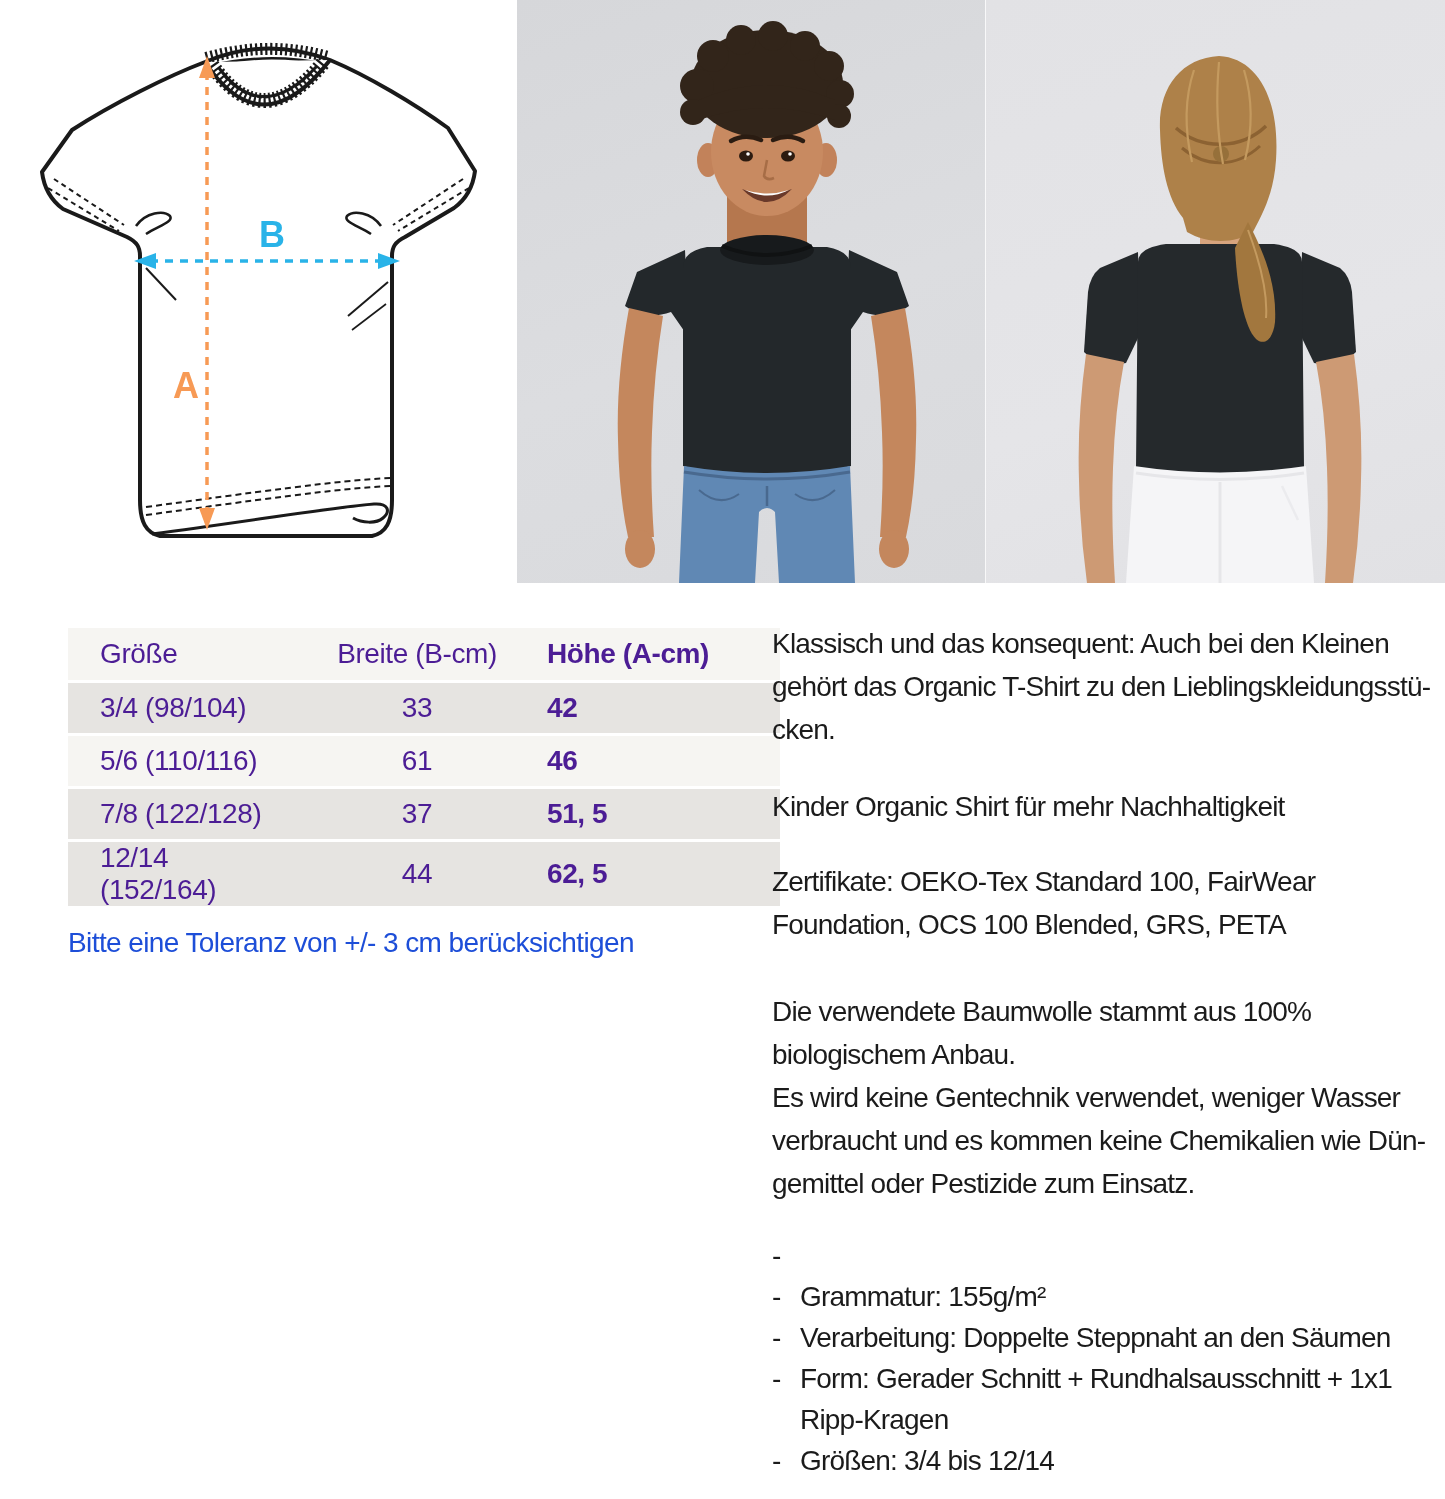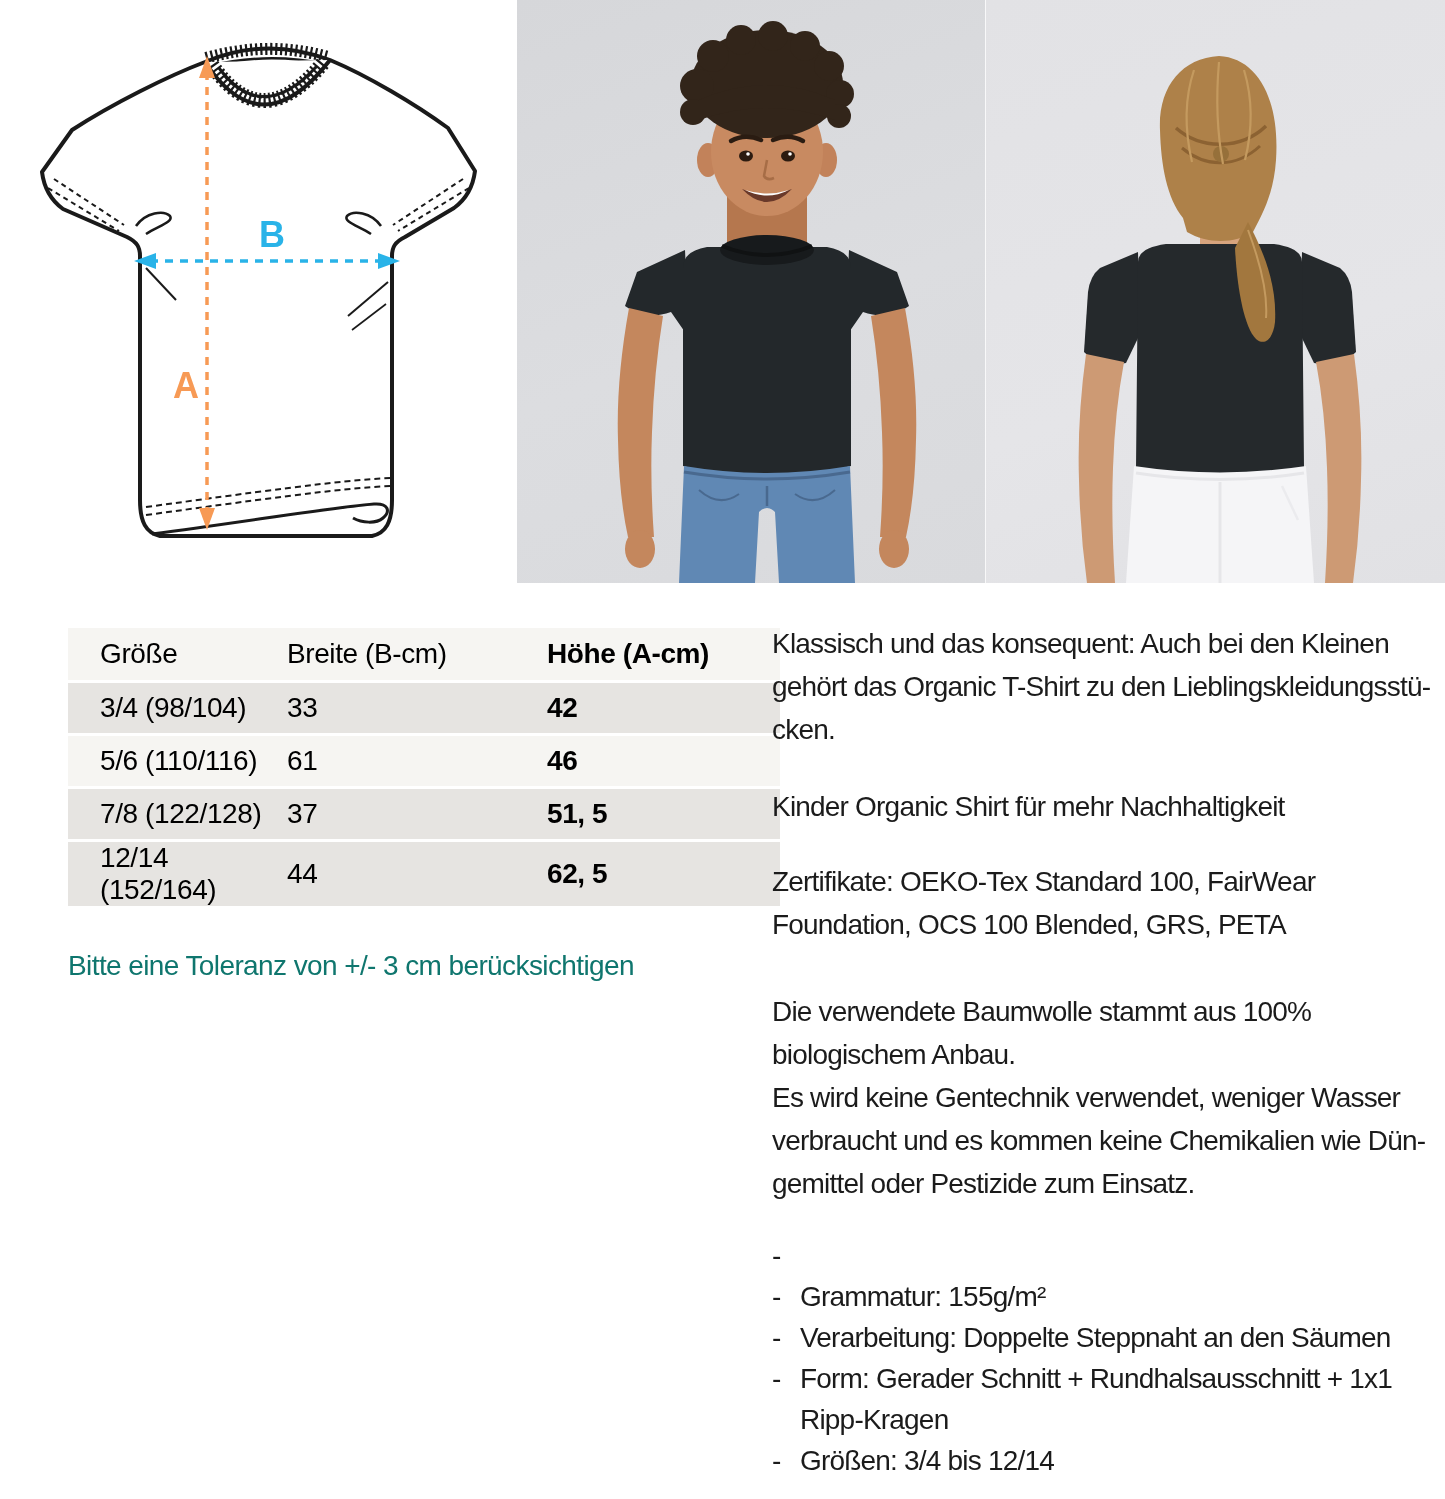--- a/index.html
+++ b/index.html
@@ -8,30 +8,30 @@
   
   .media-row{position:absolute;left:0;top:0;width:1445px;height:583px;}
   .panel{position:absolute;top:0;height:583px;}
   .panel-diagram{left:0;width:517px;background:#ffffff;}
   .panel-front{left:517px;width:468px;background:linear-gradient(160deg,#d6d7da 0%,#dcddE0 55%,#d9dadd 100%);}
   .panel-back{left:985px;width:460px;background:linear-gradient(160deg,#e2e2e5 0%,#e5e5e8 60%,#e1e1e4 100%);
               border-left:1px solid rgba(255,255,255,.75);}
   .panel svg{display:block;width:100%;height:100%;}
   
   .size-table{position:absolute;left:68px;top:628px;width:680px;border-collapse:separate;border-spacing:0;
-              font-size:28px;letter-spacing:-0.4px;color:#000000;table-layout:fixed;}
+              font-size:28px;letter-spacing:-0.4px;color:#4c1d95;table-layout:fixed;}
   .size-table th,.size-table td{font-weight:normal;text-align:left;height:50px;padding:0;
               border-bottom:3px solid #ffffff;vertical-align:middle;}
   .size-table th{height:52px;background:#f6f5f2;}
   .size-table .c1{width:187px;padding-left:32px;}
-  .size-table .c2{width:260px;}
+  .size-table .c2{width:260px;text-align:center;}
   .size-table .c3{width:233px;font-weight:bold;}
   .size-table tr.alt td{background:#e6e4e1;margin-top:25px;}
   .size-table tr.lite td{background:#f6f5f2;}
-  .tolerance{position:absolute;left:68px;top:950px;font-size:28px;letter-spacing:-0.6px;color:#0f766e;}
+  .tolerance{position:absolute;left:68px;top:927px;font-size:28px;letter-spacing:-0.6px;color:#1d4ed8;}
   
   .desc{position:absolute;left:772px;top:622px;width:690px;font-size:28px;line-height:43px;
         letter-spacing:-0.8px;color:#1b1b1b;}
   .desc p{margin:0;white-space:pre-line;}
   .desc p.p2{margin-top:34px;}
   .desc p.p3{margin-top:32px;}
   .desc p.p4{margin-top:44px;}
   .spec-list{list-style:none;margin:30px 0 0 0;padding:0;line-height:41px;}
   .spec-list li{display:flex;}
   .spec-list .dash{width:28px;flex:0 0 28px;}

